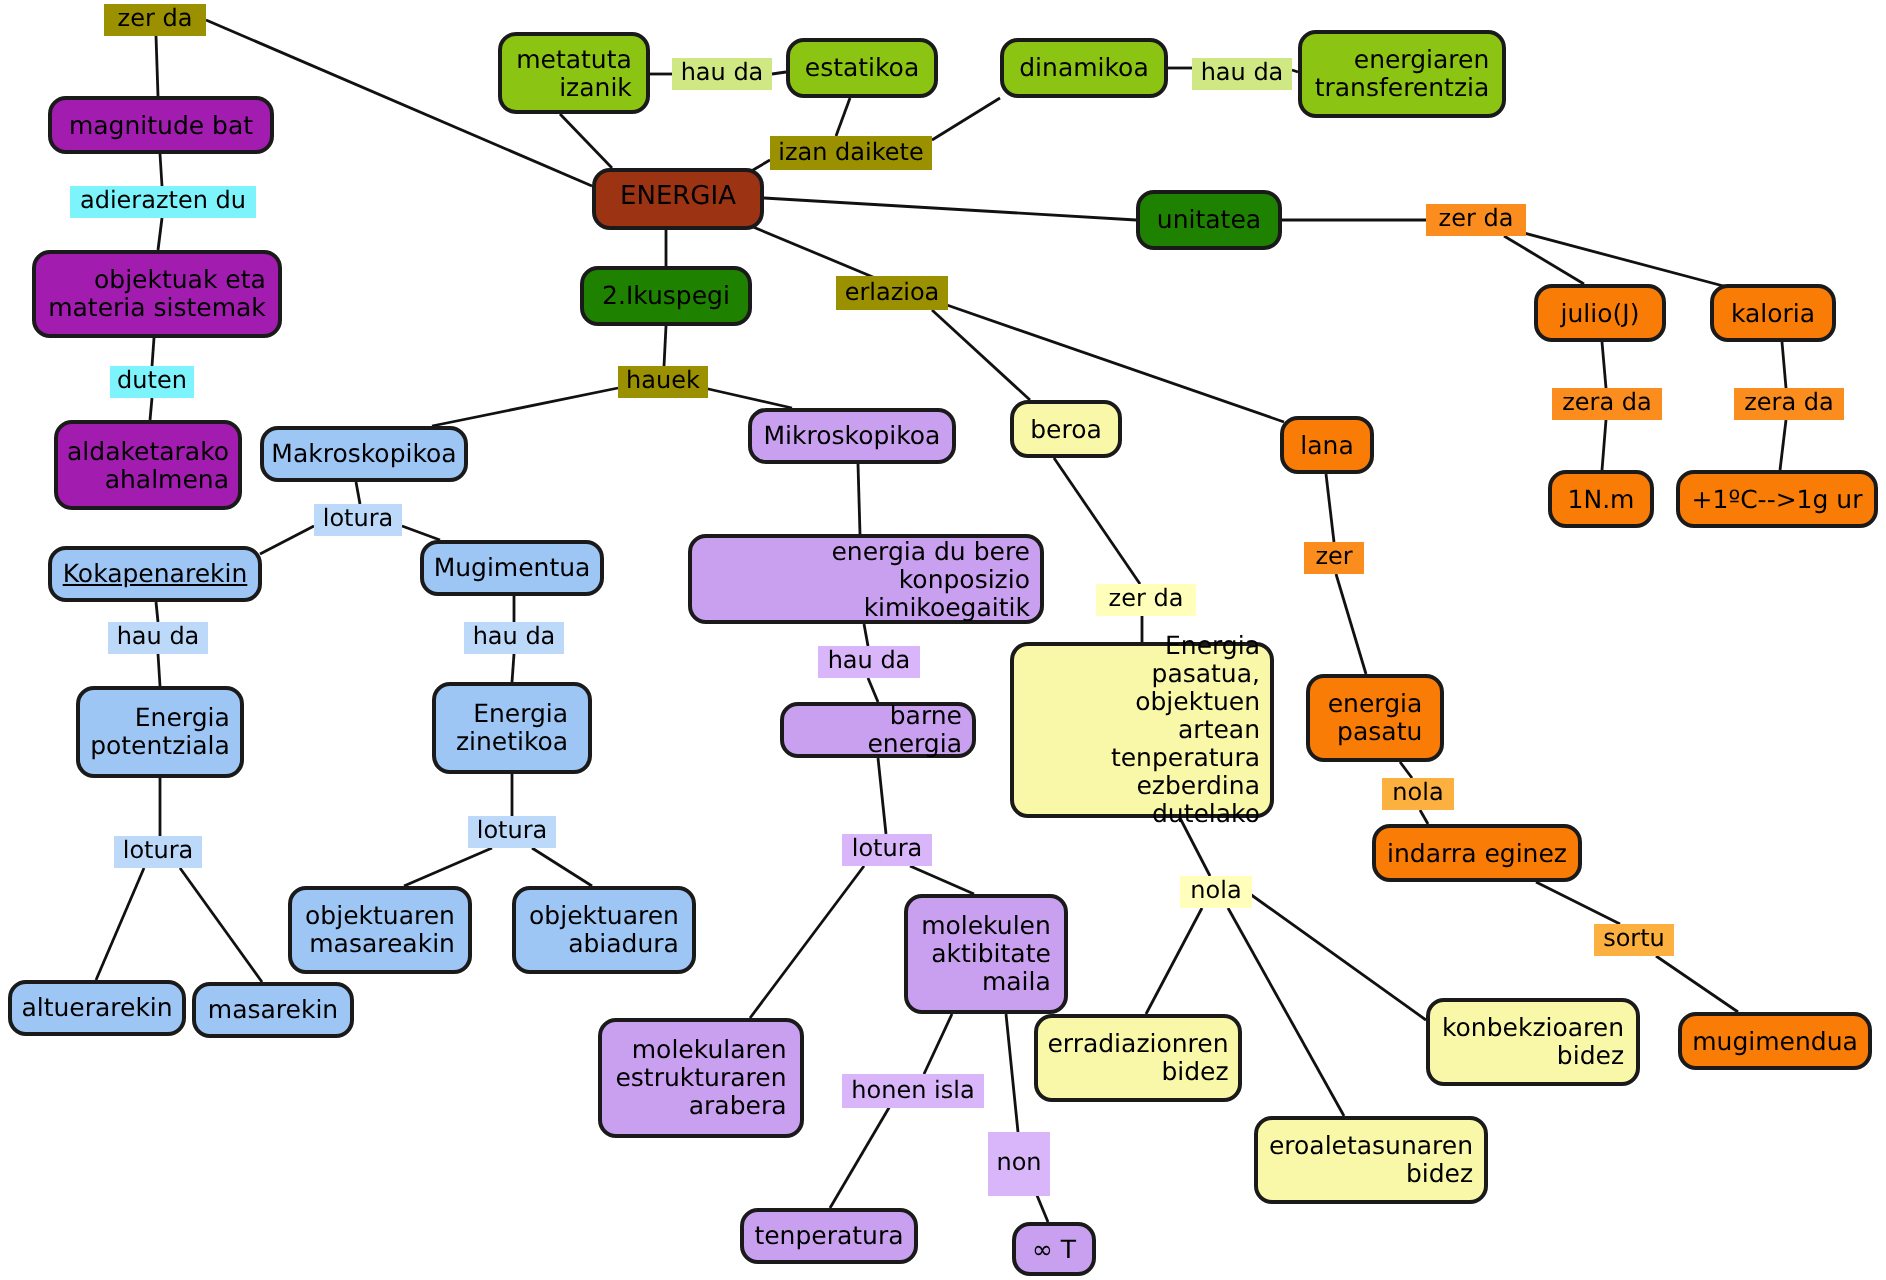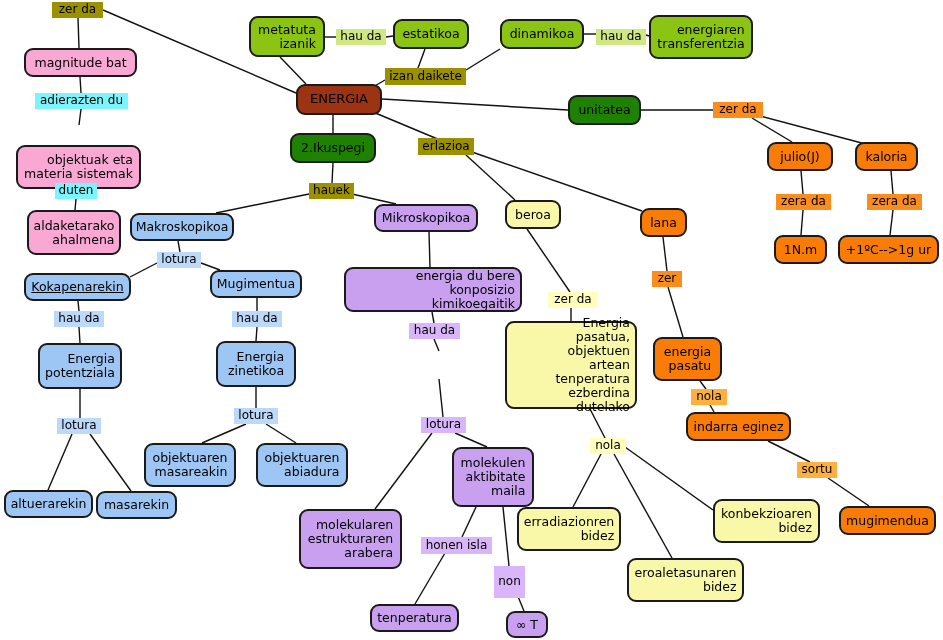--- a/index.html
+++ b/index.html
@@ -44,21 +44,21 @@
     align-items: center;
     justify-content: center;
     text-align: center;
     color: #000000;
     line-height: 1.1;
     white-space: pre-line;
     padding: 0 2px;
     z-index: 4;
   }
   
-  .c-cyan   { background: #f9a8d4; }
+  .c-cyan   { background: #a21caf; }
   .c-blue   { background: #9dc6f5; }
   .c-green  { background: #8cc413; }
   .c-dgreen { background: #1e8200; color:#000; }
   .c-brick  { background: #9c3312; color: #000000; }
   .c-purple { background: #c9a0f0; }
   .c-yellow { background: #f8f8a8; }
   .c-orange { background: #f97c06; }
 
   
   .l-olive  { background: #9a9000; }
@@ -135,21 +135,21 @@
       <line x1="893" y1="210" x2="890" y2="235" stroke="#111111" stroke-width="1.4"></line>
       <line x1="663" y1="237" x2="667" y2="271" stroke="#111111" stroke-width="1.4"></line>
       <line x1="668" y1="287" x2="683" y2="337" stroke="#111111" stroke-width="1.4"></line>
       <line x1="700" y1="381" x2="706" y2="389" stroke="#111111" stroke-width="1.4"></line>
       <line x1="710" y1="405" x2="714" y2="412" stroke="#111111" stroke-width="1.4"></line>
       <line x1="768" y1="441" x2="810" y2="462" stroke="#111111" stroke-width="1.4"></line>
       <line x1="828" y1="478" x2="869" y2="506" stroke="#111111" stroke-width="1.4"></line>
     </svg>
 <div class="node c-brick" style="left: 296px; top: 84px; width: 86px; height: 31px; font-size: 13px;">ENERGIA</div>
     <div class="node c-cyan" style="left: 24px; top: 48px; width: 113px; height: 29px; font-size: 12.5px;">magnitude bat</div>
-    <div class="node c-cyan" style="left: 16px; top: 125px; width: 125px; height: 44px; font-size: 12.5px; margin-top: 20px;">objektuak eta
+    <div class="node c-cyan" style="left: 16px; top: 125px; width: 125px; height: 44px; font-size: 12.5px;">objektuak eta
 materia sistemak</div>
     <div class="node c-cyan" style="left: 27px; top: 210px; width: 94px; height: 45px; font-size: 12.5px;">aldaketarako
 ahalmena</div>
     <div class="node c-blue" style="left: 24px; top: 273px; width: 107px; height: 28px; font-size: 12.5px; text-decoration: underline;">Kokapenarekin</div>
     <div class="node c-blue" style="left: 38px; top: 343px; width: 84px; height: 46px; font-size: 12.5px;">Energia
 potentziala</div>
     <div class="node c-blue" style="left: 4px; top: 490px; width: 89px; height: 28px; font-size: 12.5px;">altuerarekin</div>
     <div class="node c-blue" style="left: 96px; top: 491px; width: 81px; height: 28px; font-size: 12.5px;">masarekin</div>
     <div class="node c-blue" style="left: 130px; top: 213px; width: 104px; height: 28px; font-size: 12.5px;">Makroskopikoa</div>
     <div class="node c-blue" style="left: 210px; top: 270px; width: 92px; height: 28px; font-size: 12.5px;">Mugimentua</div>
@@ -163,20 +163,21 @@
 izanik</div>
     <div class="node c-green" style="left: 393px; top: 19px; width: 76px; height: 30px; font-size: 12.5px;">estatikoa</div>
     <div class="node c-green" style="left: 500px; top: 19px; width: 84px; height: 30px; font-size: 12.5px;">dinamikoa</div>
     <div class="node c-green" style="left: 649px; top: 15px; width: 104px; height: 44px; font-size: 12.5px;">energiaren
 transferentzia</div>
     <div class="node c-dgreen" style="left: 290px; top: 133px; width: 86px; height: 30px; font-size: 12.5px;">2.Ikuspegi</div>
     <div class="node c-dgreen" style="left: 568px; top: 95px; width: 73px; height: 30px; font-size: 12.5px;">unitatea</div>
     <div class="node c-purple" style="left: 374px; top: 204px; width: 104px; height: 28px; font-size: 12.5px;">Mikroskopikoa</div>
     <div class="node c-purple" style="left: 344px; top: 267px; width: 178px; height: 45px; font-size: 12.5px;">energia du bere konposizio
 kimikoegaitik</div>
+    <div class="node c-purple" style="left: 390px; top: 351px; width: 98px; height: 28px; font-size: 12.5px;">barne energia</div>
     <div class="node c-purple" style="left: 452px; top: 447px; width: 82px; height: 60px; font-size: 12.5px;">molekulen
 aktibitate
 maila</div>
     <div class="node c-purple" style="left: 299px; top: 509px; width: 103px; height: 60px; font-size: 12.5px;">molekularen
 estrukturaren
 arabera</div>
     <div class="node c-purple" style="left: 370px; top: 604px; width: 89px; height: 28px; font-size: 12.5px;">tenperatura</div>
     <div class="node c-purple" style="left: 506px; top: 611px; width: 42px; height: 27px; font-size: 12.5px;">∞ T</div>
     <div class="node c-yellow" style="left: 505px; top: 200px; width: 56px; height: 29px; font-size: 12.5px;">beroa</div>
     <div class="node c-yellow" style="left: 505px; top: 321px; width: 132px; height: 88px; font-size: 12.5px;">Energia

